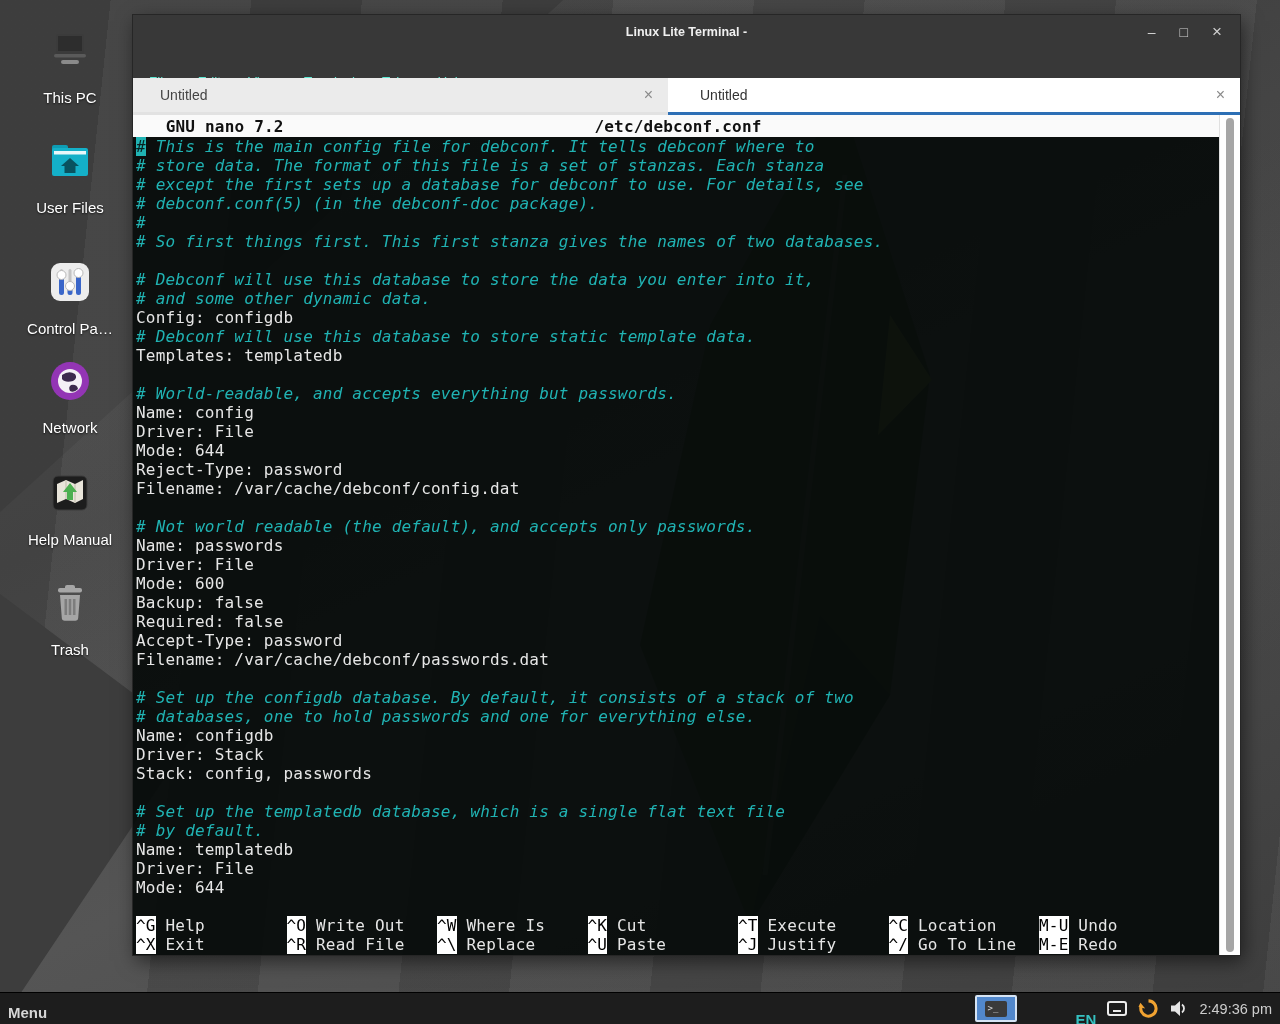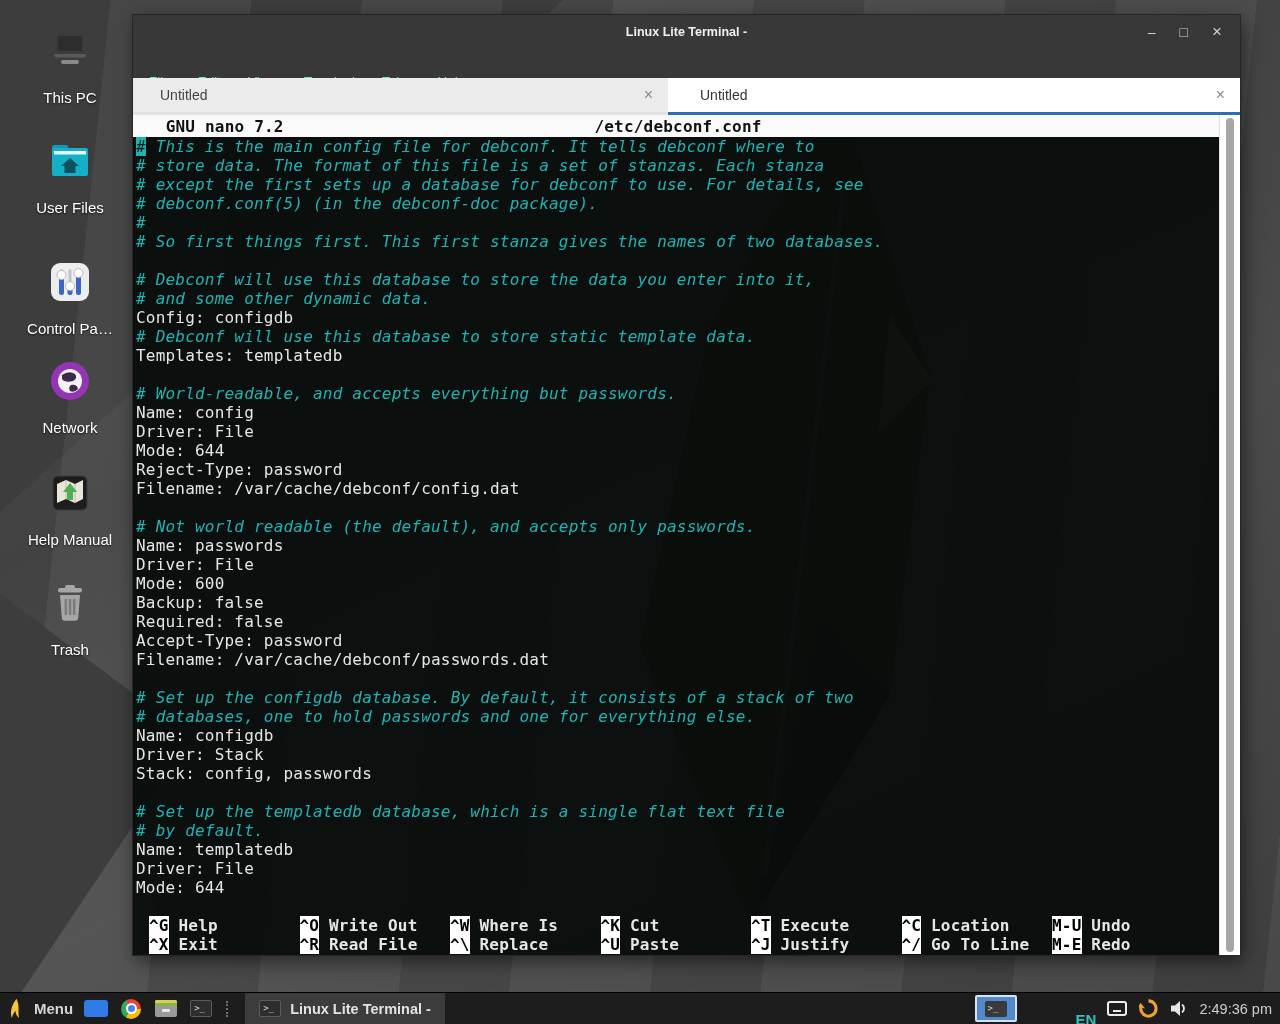--- a/index.html
+++ b/index.html
@@ -44,33 +44,33 @@
   .terminal { flex:1; background:rgba(7,12,11,0.94); font-family:"DejaVu Sans Mono", monospace;
               font-size:16px; letter-spacing:.2px; color:#e6e6e6; display:flex; flex-direction:column; overflow:hidden; }
   .nano-header { height:22px; background:#fafafa; color:#111; font-weight:bold; position:relative;
                  display:flex; align-items:center; white-space:pre; flex:0 0 auto; }
   .nh-left { padding-left:13px; }
   .nh-center { position:absolute; left:4px; right:0; text-align:center; }
   .nano-content { padding-left:3px; white-space:pre; flex:0 0 auto; }
   .tline { height:19px; line-height:19px; }
   .tline.comment { color:#20b3b3;font-style:italic; }
   .cursor { background:#20b3b3; color:#08201f; }
-  .shortcuts { margin-top:auto; display:flex; padding-left:16px; white-space:pre; flex:0 0 auto; padding-bottom:1px;font-weight:bold; }
+  .shortcuts { margin-top:auto; display:flex; padding-left:3px; white-space:pre; flex:0 0 auto; padding-bottom:1px; }
   .scol { width:150.5px; }
   .scol:last-child { width:auto; }
   .srow { height:19px; line-height:19px; }
   .skey { background:#ffffff; color:#000; }
   .slabel { color:#e6e6e6; }
   .scrollbar { width:21px; background:#ffffff; border-left:1px solid #e0e0e0; display:flex; justify-content:center; }
   .scrollbar .thumb { width:8px; height:calc(100% - 6px); margin-top:3px; background:#a6a6a6; border-radius:4px; }
 
   
   .taskbar { position:absolute; left:0; bottom:0; width:1280px; height:32px; background:#1d1d1d;
              border-top:1px solid #000; display:flex; align-items:center; z-index:5; padding-left:8px; }
-  .tb-left { display:flex; align-items:center; gap:11px; height:100%; }
+  .tb-left { display:flex; gap:11px; height:100%;flex-direction:column; }
   .menu-label { color:#d6d6d6; font-size:15px; font-weight:bold; }
   .tb-ico { width:24px; height:19px; display:flex; align-items:center; justify-content:center; }
   .blue-rect { width:24px; height:17px; background:#2e7ce8; border-radius:3px; }
   .chrome { width:20px; height:20px; border-radius:50%; position:relative;
             background:conic-gradient(from -30deg,#ea4335 0 120deg,#fbbc05 0 240deg,#34a853 0 360deg); }
   .chrome::before { content:''; position:absolute; inset:4.5px; background:#fff; border-radius:50%; }
   .chrome::after { content:''; position:absolute; inset:6.5px; background:#4285f4; border-radius:50%; }
   .archive { width:22px; height:17px; background:#9a9a9a; border-radius:2px; position:relative; overflow:hidden; }
   .archive::before { content:''; position:absolute; top:0; left:0; right:0; height:6px;
                      background:linear-gradient(#d9cf4e 0 3px, #86b44a 3px 6px); }

